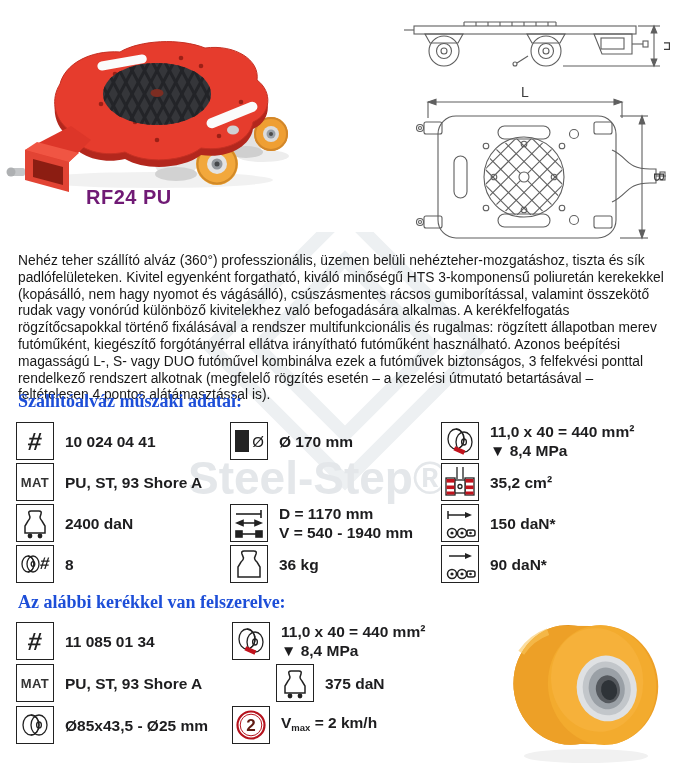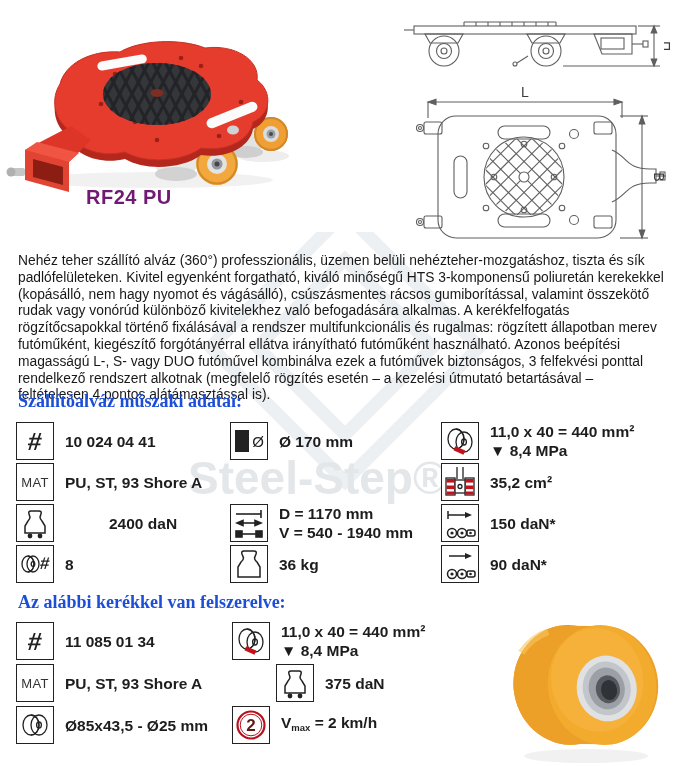--- a/index.html
+++ b/index.html
@@ -20,21 +20,21 @@
         font-size:18px;font-weight:bold;color:#1d4ed8;text-align:right;}
   .h-chassis{left:18px;top:391px;}
   .h-wheel{left:18px;top:592px;}
   
   .cell{position:absolute;z-index:1;display:flex;align-items:center;height:40px;}
   .box{width:38px;height:38px;border:1.6px solid #222;background:#fff;box-sizing:border-box;
        display:flex;align-items:center;justify-content:center;flex:0 0 auto;}
   .val{margin-left:11px;font-size:15.5px;font-weight:bold;line-height:19px;white-space:nowrap;}
   .val span{display:block;}
   .hash-glyph{font-size:25px;font-weight:bold;color:#222;transform:skewX(-6deg);}
-  .mat-glyph{font-size:13px;font-weight:400;letter-spacing:.4px;color:#333;}
+  .mat-glyph{font-size:13px;font-weight:700;letter-spacing:.4px;color:#333;}
   .dia-glyph{font-size:15px;color:#222;margin-left:2px;}
   .sub{display:inline-block;font-size:9.5px;vertical-align:-3px;}
   .inline{display:inline !important;}
 </style>
 </head>
 <body>
 
 <div class="page">
 
   <svg class="watermark" width="420" height="300" viewBox="0 0 420 300">
@@ -251,21 +251,21 @@
         <span class="hash-glyph">#</span>
       </div>
     <div class="val">10 024 04 41</div>
   </div>
   <div class="cell" style="left:16px;top:462px;">
     <div class="box">
         <span class="mat-glyph">MAT</span>
       </div>
     <div class="val">PU, ST, 93 Shore A</div>
   </div>
-  <div class="cell" style="left:16px;top:503px;gap:44px;">
+  <div class="cell" style="left:16px;top:503px;">
     <div class="box">
       <svg width="34" height="34" viewBox="0 0 34 34">
           <path d="M13,5 h8 q3,0 2,3 l-1,3 q0,2 2,4 l3,5 v7 h-20 v-7 l3,-5 q2,-2 2,-4 l-1,-3 q-1,-3 2,-3 z" fill="none" stroke="#222" stroke-width="1.5"></path>
           <circle cx="12" cy="30" r="2.4" fill="#222"></circle>
           <circle cx="22" cy="30" r="2.4" fill="#222"></circle>
         </svg>
     </div>
     <div class="val">2400 daN</div>
   </div>
   <div class="cell" style="left:16px;top:544px;">

